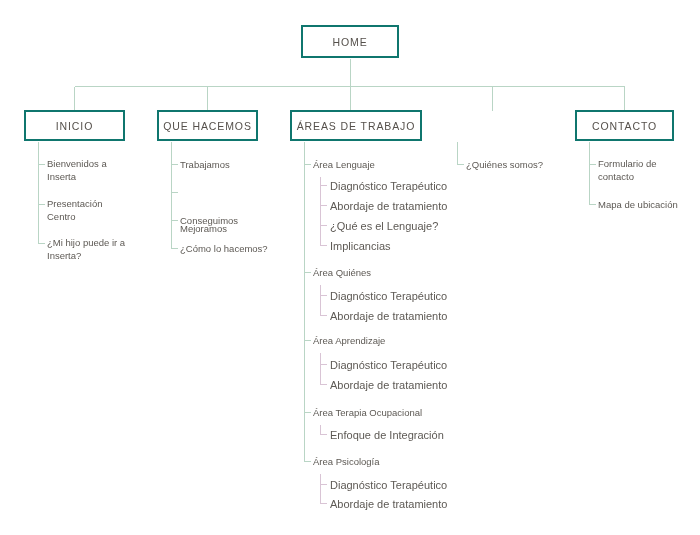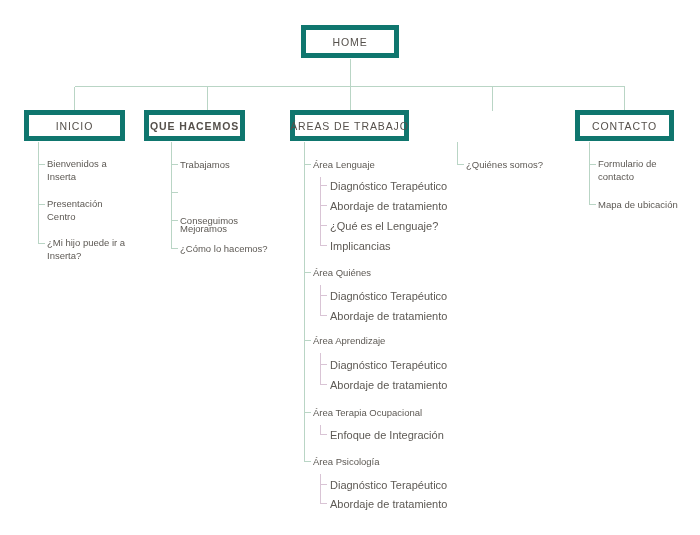--- a/index.html
+++ b/index.html
@@ -27,41 +27,41 @@
     left: 0;
     top: 0;
     width: 700px;
     height: 535px;
   }
 
   
   .node-box {
     position: absolute;
     box-sizing: border-box;
-    border: 5px solid #0f766e;
+    border: 2px solid #0f766e;
     background: #ffffff;
     display: flex;
     align-items: center;
     justify-content: center;
     letter-spacing: 0.9px;
     font-size: 10.5px;
     color: #55504b;
     white-space: nowrap;
     text-align: center;
   }
 
   .node-box.root {
     left: 301px;
     top: 25px;
     width: 98px;
     height: 33px;
   }
   .box-inicio   { left: 24px;  top: 110px; width: 101px; height: 31px; }
-  .box-que      { left: 144px; top: 110px; width: 101px; height: 31px; font-weight: bold; }
-  .box-areas    { left: 290px; top: 110px; width: 119px; height: 31px; }
+  .box-que      { left: 157px; top: 110px; width: 101px; height: 31px; }
+  .box-areas    { left: 290px; top: 110px; width: 132px; height: 31px; }
   .box-nosotros { left: 443px; top: 110px; width: 99px;  height: 31px; }
   .box-contacto { left: 575px; top: 110px; width: 99px;  height: 31px; }
 
   
   .leaf {
     position: absolute;
     font-size: 9.5px;
     line-height: 12.5px;
     color: #5d5954;
     white-space: pre-line;

